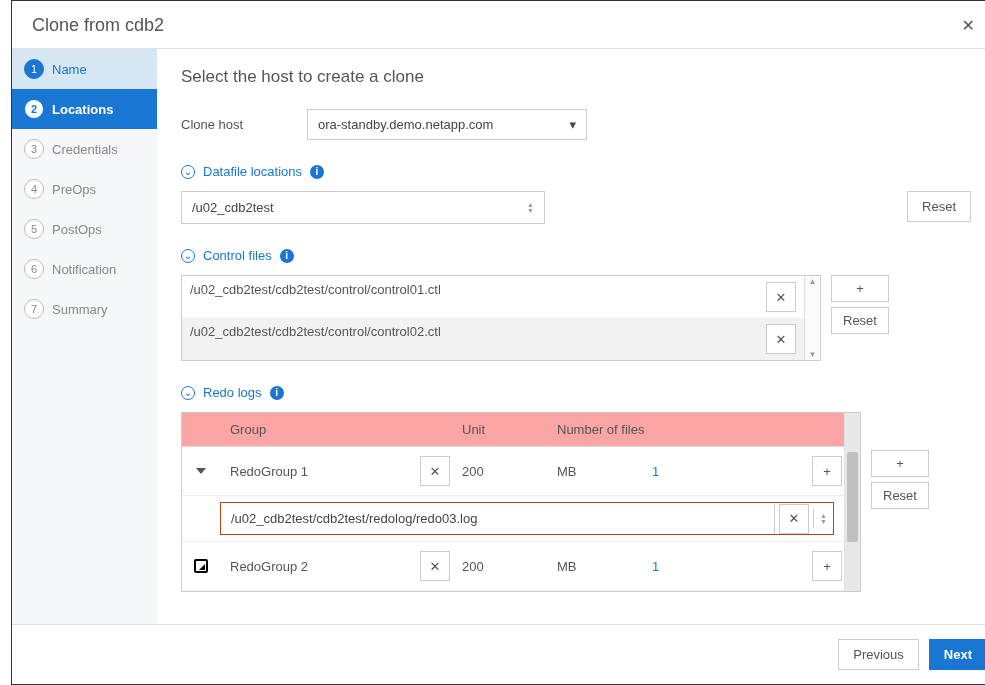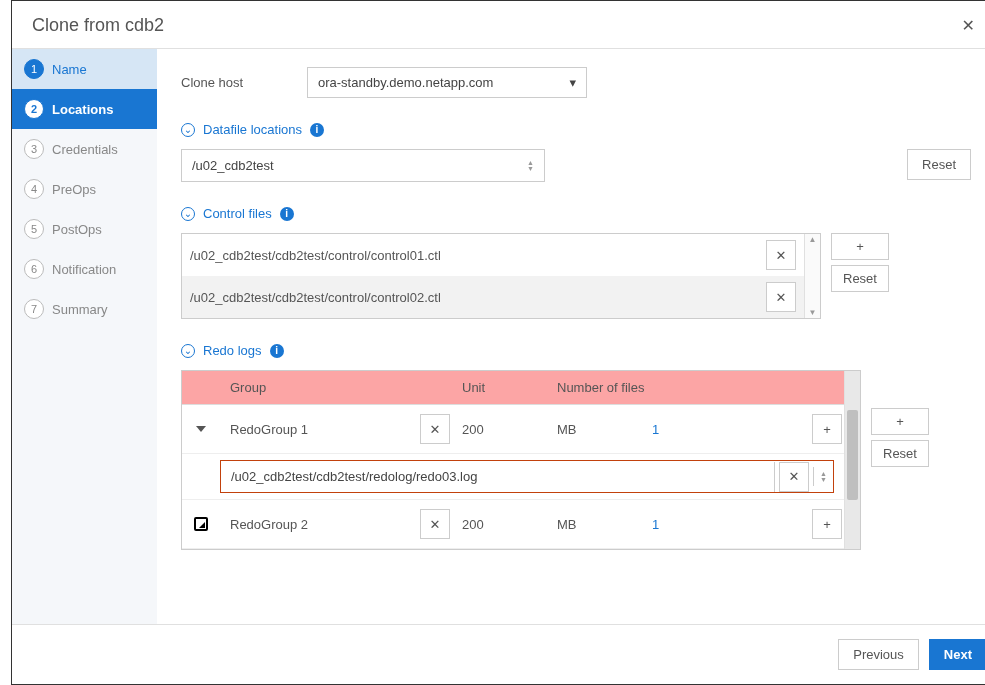--- a/index.html
+++ b/index.html
@@ -27,21 +27,21 @@
 .field-row { display: flex; align-items: flex-start; gap: 10px; }
 .textbox { flex: 1; max-width: 600px; border: 1px solid #ccc; padding: 8px 10px; display: flex; justify-content: space-between; align-items: center; background: #fff; }
 .spinner { display: flex; flex-direction: column; gap: 1px; }
 .spinner span { font-size: 7px; color: #999; line-height: 5px; cursor: pointer; }
 .btn { border: 1px solid #ccc; background: #fff; padding: 7px 14px; cursor: pointer; font-size: 13px; color: #555; }
 .btn-primary { background: #1976d2; color: #fff; border-color: #1976d2; font-weight: 600; }
 .btn-small { padding: 5px 11px; }
 .btn-icon { width: 30px; height: 30px; display: flex; align-items: center; justify-content: center; padding: 0; }
 .list-box { flex: 1; max-width: 640px; border: 1px solid #ccc; display: flex; }
 .list-items { flex: 1; }
-.list-item { display: flex; align-items: center; padding: 6px 8px; gap: 8px; }
+.list-item { display: flex; align-items: flex-start; padding: 6px 8px; gap: 8px; }
 .list-item:nth-child(even) { background: #f2f2f2; }
 .list-item .path { flex: 1; color: #555; }
 .list-scroll { width: 16px; border-left: 1px solid #e0e0e0; display: flex; flex-direction: column; justify-content: space-between; align-items: center; padding: 1px 0; color: #999; font-size: 8px; background: #fafafa; }
 .side-btns { display: flex; flex-direction: column; gap: 5px; }
 .table-wrap { display: flex; gap: 10px; align-items: flex-start; }
 .table-box { flex: 1; max-width: 680px; border: 1px solid #ccc; display: flex; }
 .table-inner { flex: 1; }
 .thead { display: flex; background: #fca5a5; border-bottom: 1px solid #ddd; }
 .th { padding: 9px 10px; color: #555; font-size: 13px; }
 .col-exp { width: 38px; }
@@ -101,20 +101,21 @@
         <span class="num">6</span>
         <span>Notification</span>
       </div>
       <div class="step">
         <span class="num">7</span>
         <span>Summary</span>
       </div>
     </div>
 
     <div class="content">
+      <div class="page-title">Select the host to create a clone</div>
 
       <div class="row">
         <label>Clone host</label>
         <div class="select">
           <span>ora-standby.demo.netapp.com</span>
           <span>▾</span>
         </div>
       </div>
 
       <div class="section-header">

